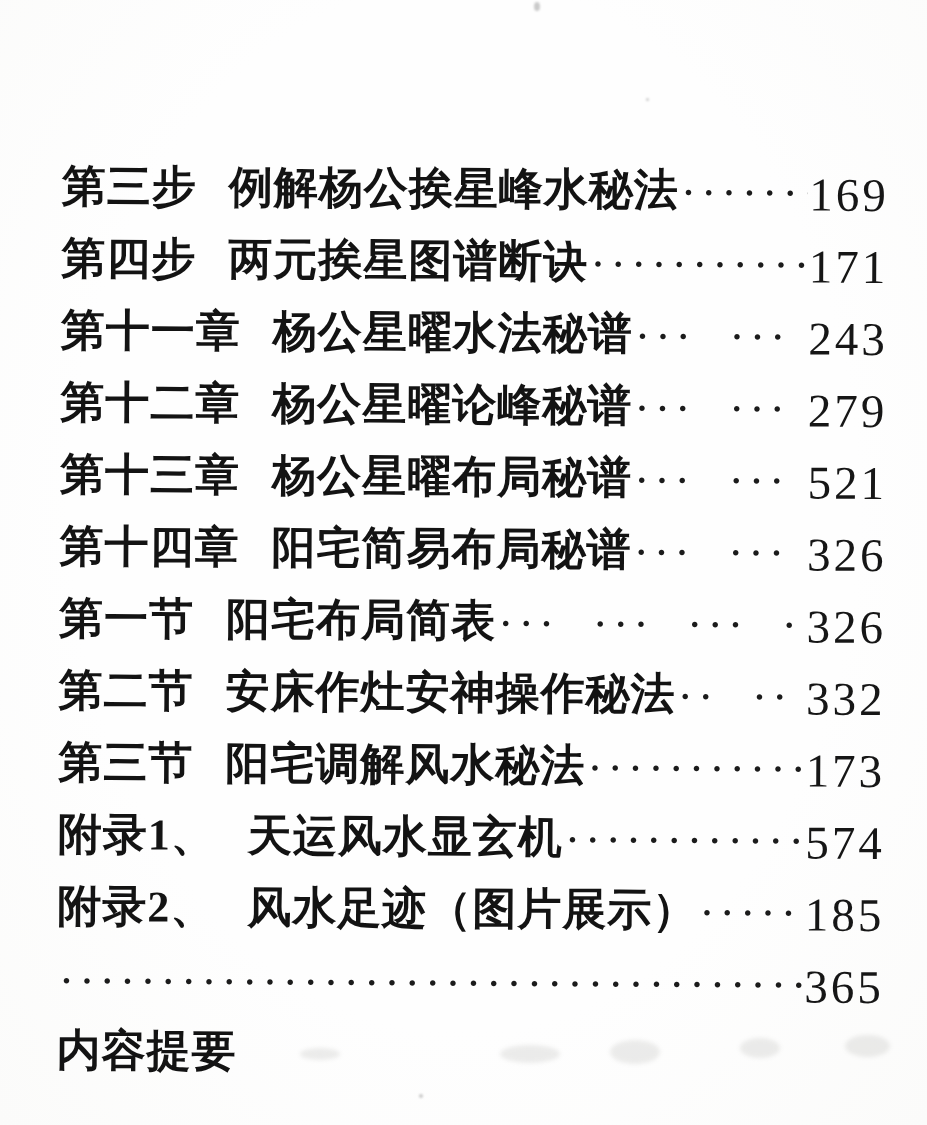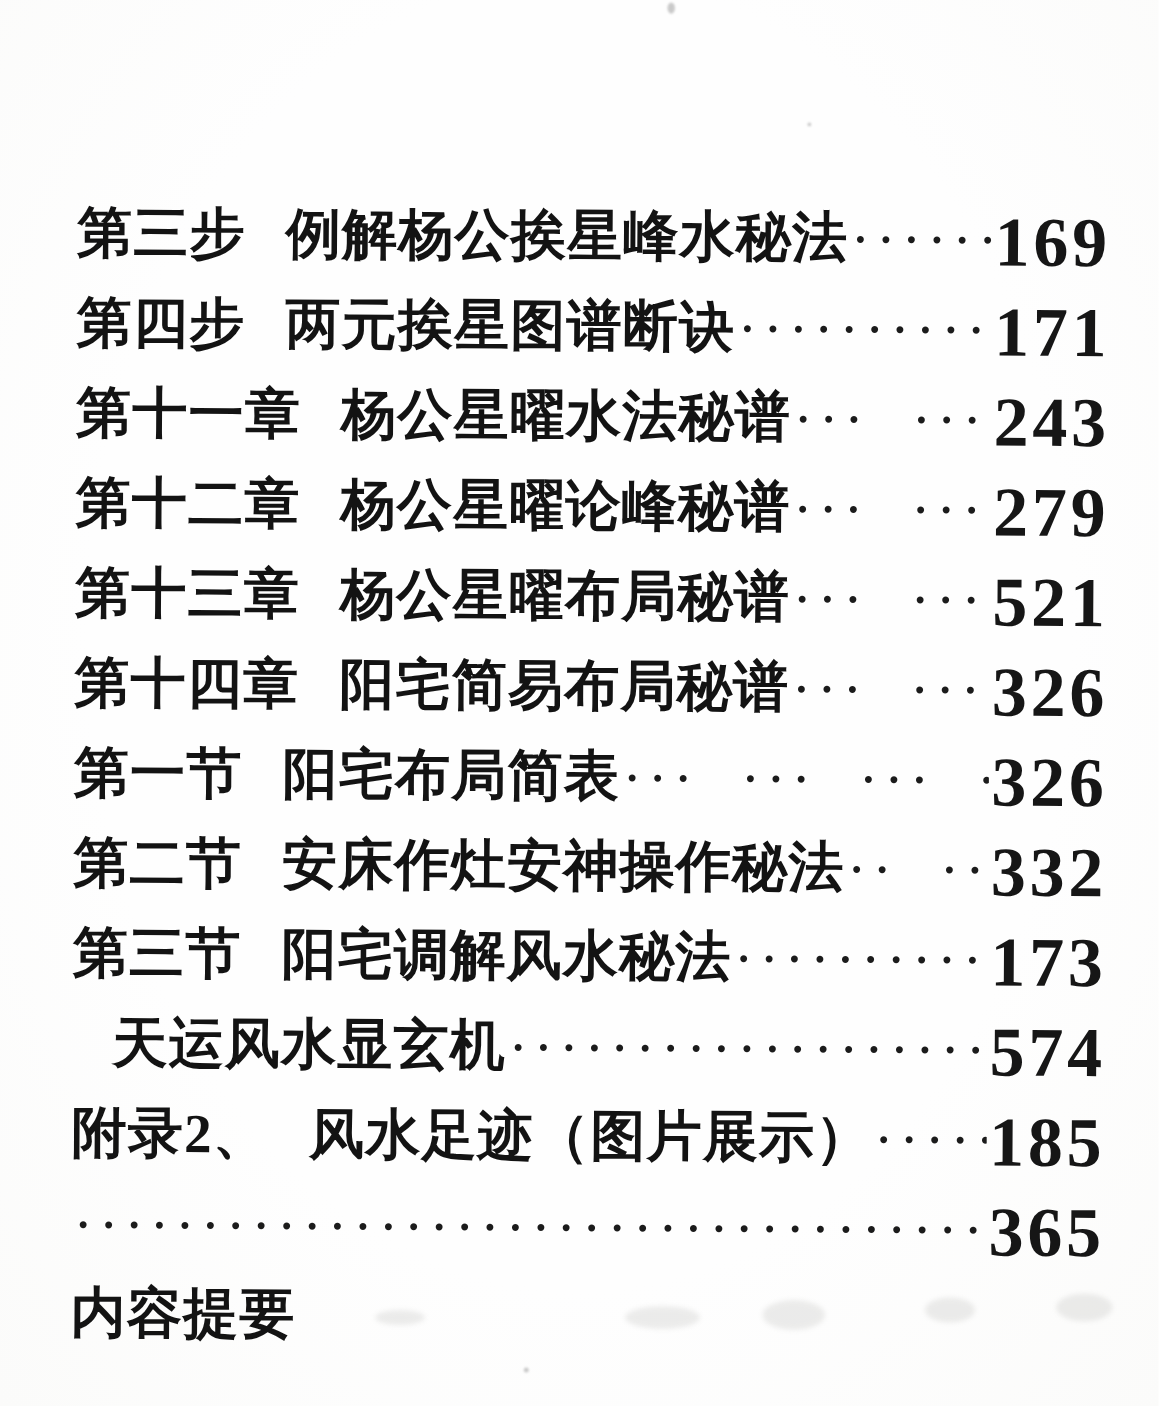--- a/index.html
+++ b/index.html
@@ -58,22 +58,22 @@
     font-size: 34px;
     font-weight: 700;
     letter-spacing: 9px;
     word-spacing: 16px;
     color: #1b1b1b;
     transform: translateY(3px);
     white-space: nowrap;
   }
   .pagenum {
     flex: 0 0 auto;
-    font-size: 56px;
-    font-weight: 700;
+    font-size: 47px;
+    font-weight: 400;
     letter-spacing: 3px;
     color: #161616;
     transform: translateY(4px);
   }
   .pagenum:empty { display: none; }
   
   .speck {
     position: absolute;
     background: #6a6a6a;
     border-radius: 50%;
@@ -169,20 +169,21 @@
     <div class="row">
       <span class="label">第三节</span>
       <span class="title">阳宅调解风水秘法</span>
       <span class="leader">
           <span class="dots">··················</span>
         </span>
       <span class="pagenum">173</span>
     </div>
 
     <div class="row">
+      <span class="label">附录1、</span>
       <span class="title">天运风水显玄机</span>
       <span class="leader">
           <span class="dots">····················</span>
         </span>
       <span class="pagenum">574</span>
     </div>
 
     <div class="row">
       <span class="label">附录2、</span>
       <span class="title">风水足迹（图片展示）</span>

